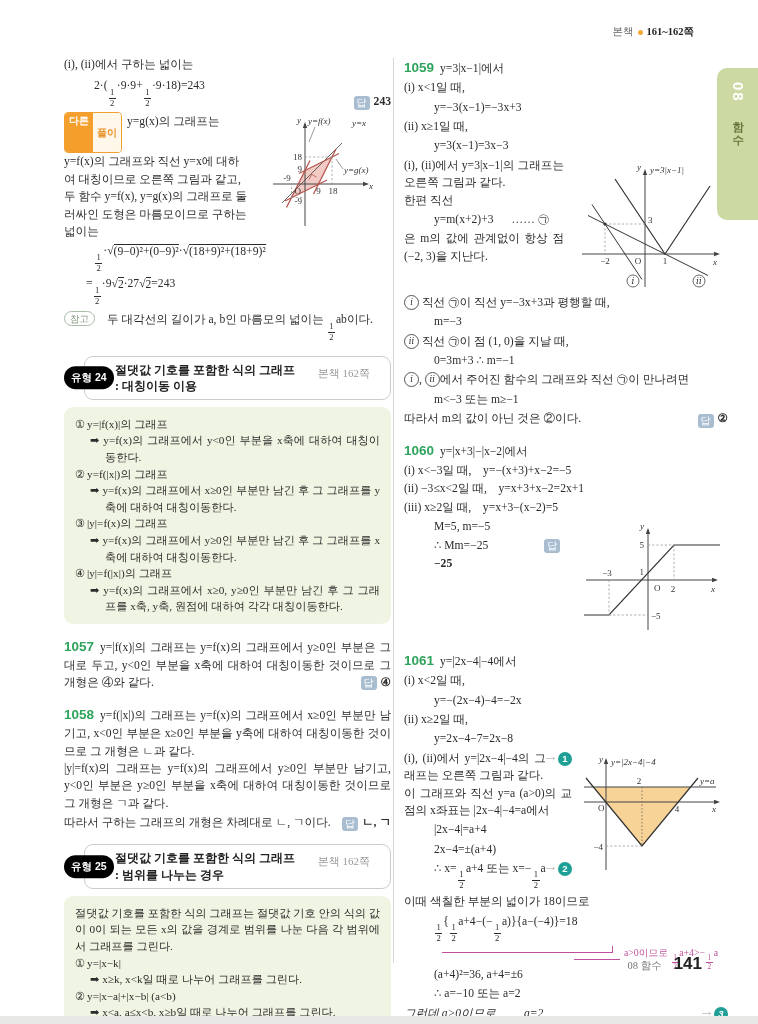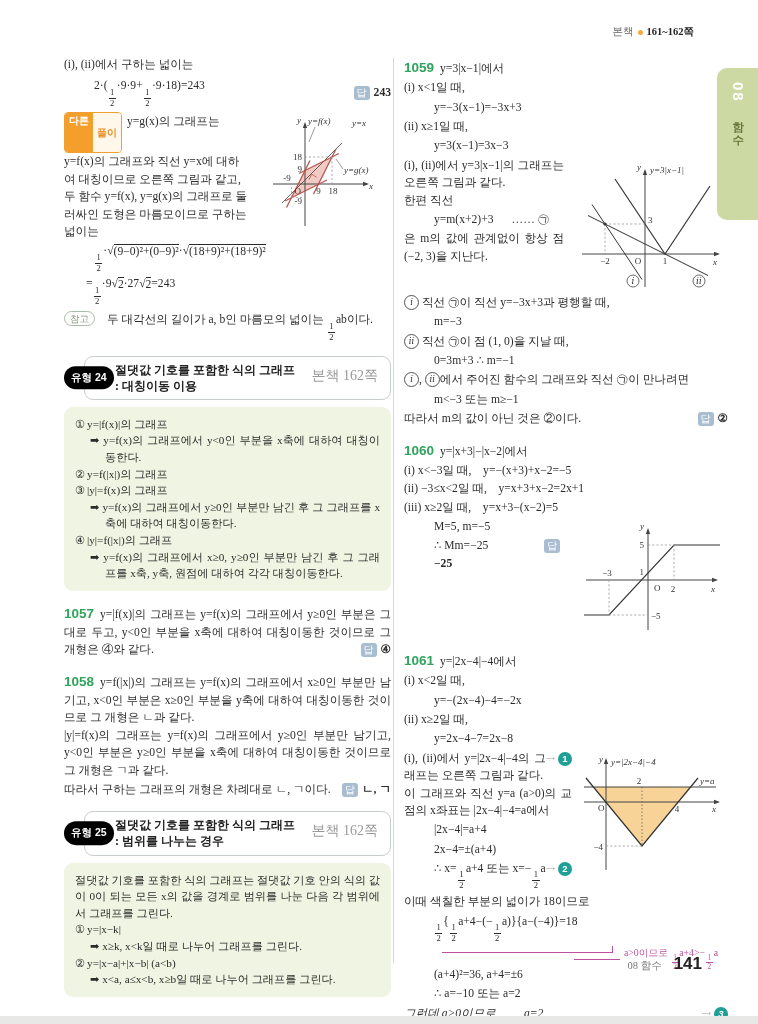--- a/index.html
+++ b/index.html
@@ -20,21 +20,21 @@
   .divider{position:absolute;left:393px;top:58px;width:1px;height:905px;background:#d4d8d2;}
 
   
   .col-left{position:absolute;left:64px;top:56px;width:327px;}
   .col-right{position:absolute;left:404px;top:58px;width:324px;}
 
   
   .para{text-align:justify;}
   .mathline{padding-left:30px;margin:2px 0;}
   .caseline{margin:1px 0;}
-  .ansrow{display:flex;align-items:center;margin:2px 0;}
+  .ansrow{display:flex;align-items:flex-end;margin:2px 0;}
   .ansrow .sp{flex:1;}
   .ansb{display:inline-block;background:#a9bdd0;color:#fff;font-size:10px;line-height:14px;padding:0 3px;border-radius:3px;
         font-family:"Liberation Sans",sans-serif;margin-right:4px;}
   .ansv{font-weight:bold;}
   .ans-inline{float:right;}
 
   
   .frac{display:inline-flex;flex-direction:column;align-items:center;vertical-align:-0.62em;font-size:0.74em;line-height:1.15;margin:0 1px;}
   .frac .fn{border-bottom:1px solid currentColor;padding:0 1.5px;}
   .sqrt{display:inline-flex;}
@@ -46,21 +46,21 @@
              font-family:"Liberation Sans",sans-serif;vertical-align:1px;margin-right:5px;}
   .alt-badge .a1{background:#f49f2c;color:#fff;padding:0 4px;font-weight:bold;}
   .alt-badge .a2{background:#fff7ea;color:#e8932a;padding:12px 4px;font-weight:bold;}
   .note-badge{display:inline-block;border:1px solid #a9bba9;color:#84977f;font-size:9.5px;line-height:13px;border-radius:8px;
               padding:0 5px;margin-right:12px;font-family:"Liberation Sans",sans-serif;vertical-align:1px;}
   .type-badge{position:absolute;left:0;top:50%;transform:translateY(-50%);z-index:2;background:#000000;color:#fff;
               border-radius:12px;padding:4px 7px;font-size:10.5px;font-weight:bold;font-family:"Liberation Sans",sans-serif;white-space:nowrap;}
   .mod{position:relative;margin:13px 0 7px 0;}
   .mod-box{border:1.2px solid #c8cfc8;border-radius:9px;margin-left:20px;padding:5px 8px 5px 30px;position:relative;background:#fff;}
   .mod-title,.mod-sub{font-weight:bold;font-size:12px;color:#222;line-height:1.35;}
-  .mod-ref{position:absolute;right:12px;top:8px;font-size:14px;color:#999;}
+  .mod-ref{position:absolute;right:20px;top:8px;font-size:11px;color:#999;}
 
   
   .panel{background:#f0f4e2;border-radius:9px;padding:9px 11px;font-size:11.2px;line-height:1.48;text-align:justify;}
   .panel .ihead{padding-left:15px;text-indent:-15px;}
   .panel .inum{margin-right:2px;}
   .panel .ibody{padding-left:30px;text-indent:-15px;}
 
   .prob{margin-top:13px;}
   .pnum{color:#2fa45c;font-weight:bold;font-family:"Liberation Sans","DejaVu Sans",sans-serif;font-size:13.5px;margin-right:6px;}
   .figwrap::after{content:"";display:block;clear:both;}
@@ -196,20 +196,21 @@
       <div class="mod-box">
         <div class="mod-title">절댓값 기호를 포함한 식의 그래프</div>
         <div class="mod-sub">: 대칭이동 이용</div>
         <span class="mod-ref">본책 162쪽</span>
       </div>
     </div>
     <div class="panel">
       <div class="ihead"><span class="inum">①</span><span>y=|f(x)|의 그래프</span></div>
       <div class="ibody">➡ y=f(x)의 그래프에서 y&lt;0인 부분을 x축에 대하여 대칭이동한다.</div>
       <div class="ihead"><span class="inum">②</span><span>y=f(|x|)의 그래프</span></div>
+      <div class="ibody">➡ y=f(x)의 그래프에서 x≥0인 부분만 남긴 후 그 그래프를 y축에 대하여 대칭이동한다.</div>
       <div class="ihead"><span class="inum">③</span><span>|y|=f(x)의 그래프</span></div>
       <div class="ibody">➡ y=f(x)의 그래프에서 y≥0인 부분만 남긴 후 그 그래프를 x축에 대하여 대칭이동한다.</div>
       <div class="ihead"><span class="inum">④</span><span>|y|=f(|x|)의 그래프</span></div>
       <div class="ibody">➡ y=f(x)의 그래프에서 x≥0, y≥0인 부분만 남긴 후 그 그래프를 x축, y축, 원점에 대하여 각각 대칭이동한다.</div>
     </div>
 
     <div class="prob para">
       <span class="pnum">1057</span><span>y=|f(x)|의 그래프는 y=f(x)의 그래프에서 y≥0인 부분은 그대로 두고, y&lt;0인 부분을 x축에 대하여 대칭이동한 것이므로 그 개형은 ④와 같다.</span>
       <span class="ans-inline"><span class="ansb">답</span><span class="ansv">④</span></span>
     </div>

